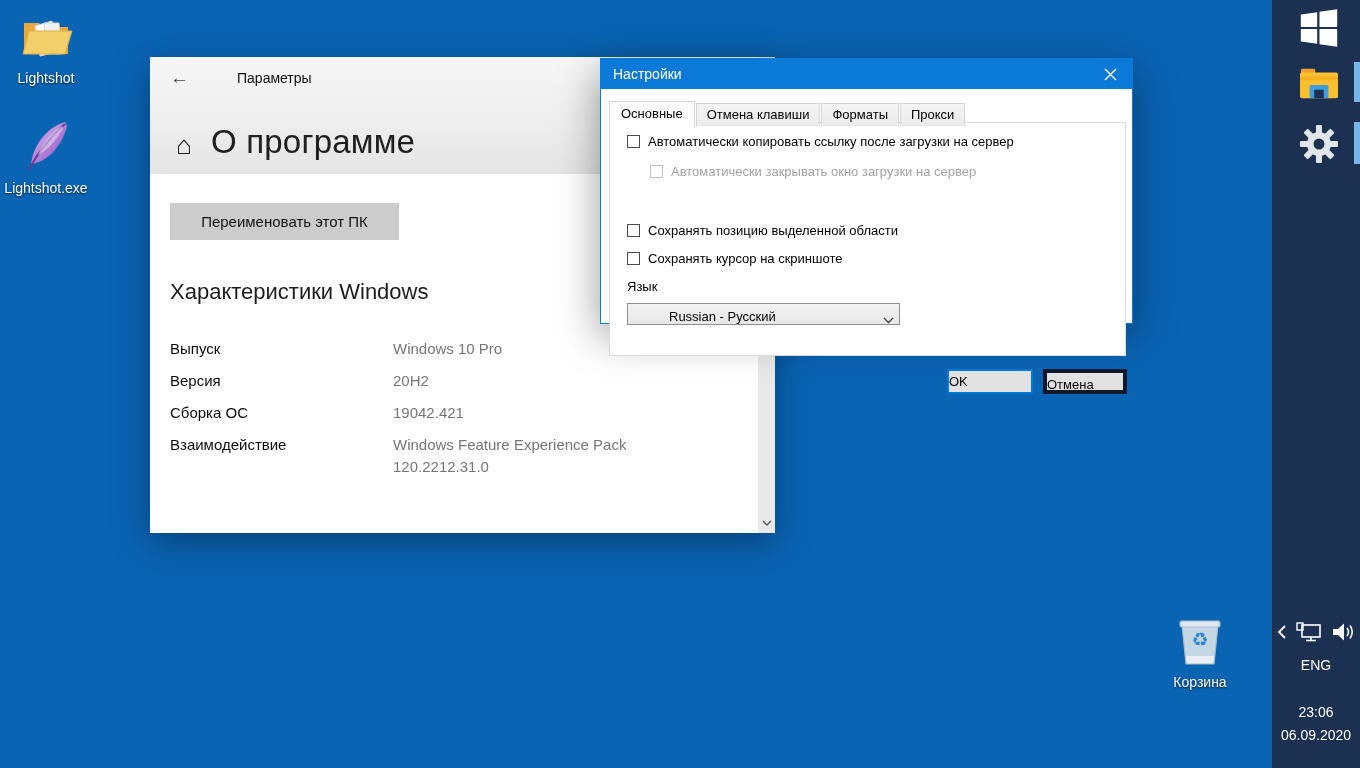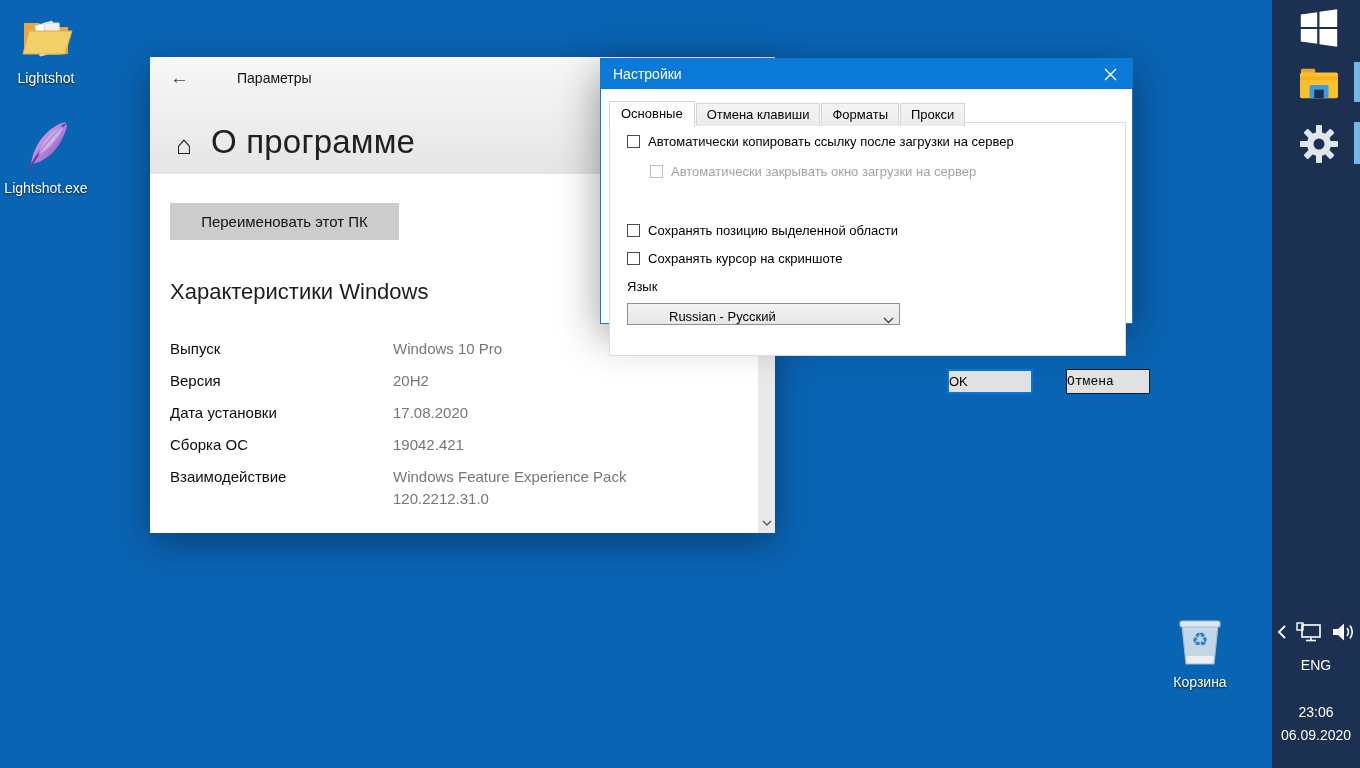--- a/index.html
+++ b/index.html
@@ -49,21 +49,21 @@
   .cbx { width:13px; height:13px; background:#fff; border:1px solid #494949; margin-right:8px; flex:none; }
   .cbx.disabled { border-color:#bfbfbf; }
   .opt-label { font-size:13px; color:#000; }
   .opt-label.disabled { color:#a3a3a3; }
   .lang-label { position:absolute; left:17px; top:156px; font-size:13px; color:#000; }
   .combo { position:absolute; left:17px; top:180px; width:273px; height:22px; background:linear-gradient(180deg,#f3f3f3,#e7e7e7); border:1px solid #8f8f8f; display:flex; align-items:flex-end;padding-left:35px; }
   .combo-text { font-size:13px; color:#000; padding-left:6px; flex:1; }
   .combo-arrow { width:22px; display:flex; align-items:center; justify-content:center; }
   .dlg-btn { position:absolute; top:310px; height:25px; background:#e1e1e1; font-family:inherit; font-size:13px; color:#000; text-align:left; }
   .btn-ok { left:346px; width:86px; border:2px solid #0078d7; line-height:21px; }
-  .btn-cancel { left:465px; width:84px; border:1px solid #0f172a; line-height:23px;font-family:Liberation Mono, monospace; }
+  .btn-cancel { left:442px; width:84px; border:4px solid #0f172a; line-height:23px; }
 </style>
 </head>
 <body>
 
 <div class="desktop">
 
   <div class="desk-icon" style="left:0;top:8px;">
     <div class="glyph">
       <svg width="56" height="54" viewBox="0 0 56 54">
         <path d="M6,13 h15 l3,4 h26 v27 H6 Z" fill="#e9a83e"></path>
@@ -116,24 +116,20 @@
     <div class="sw-section">Характеристики Windows</div>
 
     <div class="sw-specs">
       <div class="spec-row">
         <div class="spec-label">Выпуск</div>
         <div class="spec-value">Windows 10 Pro</div>
       </div>
       <div class="spec-row">
         <div class="spec-label">Версия</div>
         <div class="spec-value">20H2</div>
-      </div>
-      <div class="spec-row">
-        <div class="spec-label">Дата установки</div>
-        <div class="spec-value">17.08.2020</div>
       </div>
       <div class="spec-row">
         <div class="spec-label">Сборка ОС</div>
         <div class="spec-value">19042.421</div>
       </div>
       <div class="spec-row">
         <div class="spec-label">Взаимодействие</div>
         <div class="spec-value">Windows Feature Experience Pack 120.2212.31.0</div>
       </div>
     </div>

